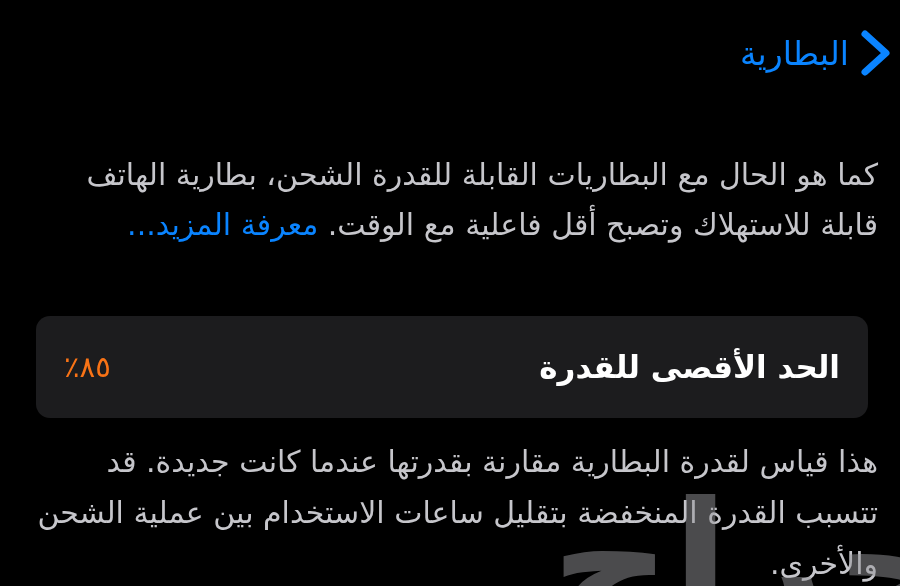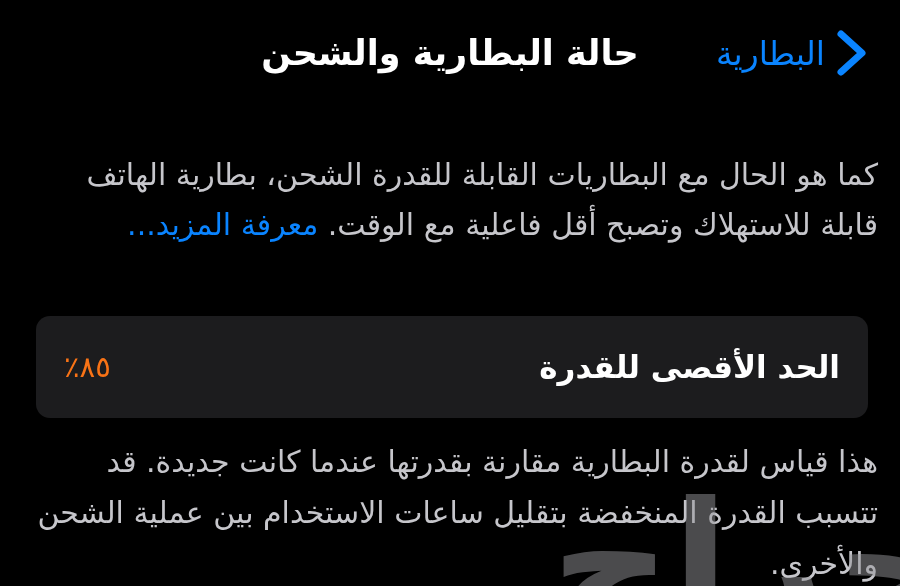--- a/index.html
+++ b/index.html
@@ -26,21 +26,21 @@
     justify-content: center;
   }
   .page-title {
     font-size: 35px;
     font-weight: 700;
     color: #ffffff;
     letter-spacing: 0;
   }
   .back-button {
     position: absolute;
-    top: 0; right: 32px;
+    top: 0; right: 8px;
     height: 106px;
     display: flex;
     align-items: center;
     gap: 9px;
     color: #0a84ff;
     font-size: 33px;
     cursor: pointer;
     background: none; border: none;
     font-family: inherit;
     margin-left: 16px;
@@ -110,21 +110,20 @@
 
 <div class="screen">
 
   <header class="navbar">
     <button class="back-button">
       <svg class="chevron-icon" width="34" height="48" viewBox="0 0 34 48">
         <polyline points="7,5 28,24 7,43" fill="none" stroke="#0a84ff" stroke-width="7" stroke-linecap="round" stroke-linejoin="round"></polyline>
       </svg>
       <span>البطارية</span>
     </button>
-    <h1 class="page-title">حالة البطارية والشحن</h1>
   </header>
 
   <p class="intro"><span>كما هو الحال مع البطاريات القابلة للقدرة الشحن، بطارية الهاتف قابلة للاستهلاك وتصبح أقل فاعلية مع الوقت. </span><a class="learn-more">معرفة المزيد...</a></p>
 
   <section class="card">
     <span class="label">الحد الأقصى للقدرة</span>
     <span class="value">٨٥٪</span>
   </section>
 
   <p class="footer">هذا قياس لقدرة البطارية مقارنة بقدرتها عندما كانت جديدة. قد تتسبب القدرة المنخفضة بتقليل ساعات الاستخدام بين عملية الشحن والأخرى.</p>

